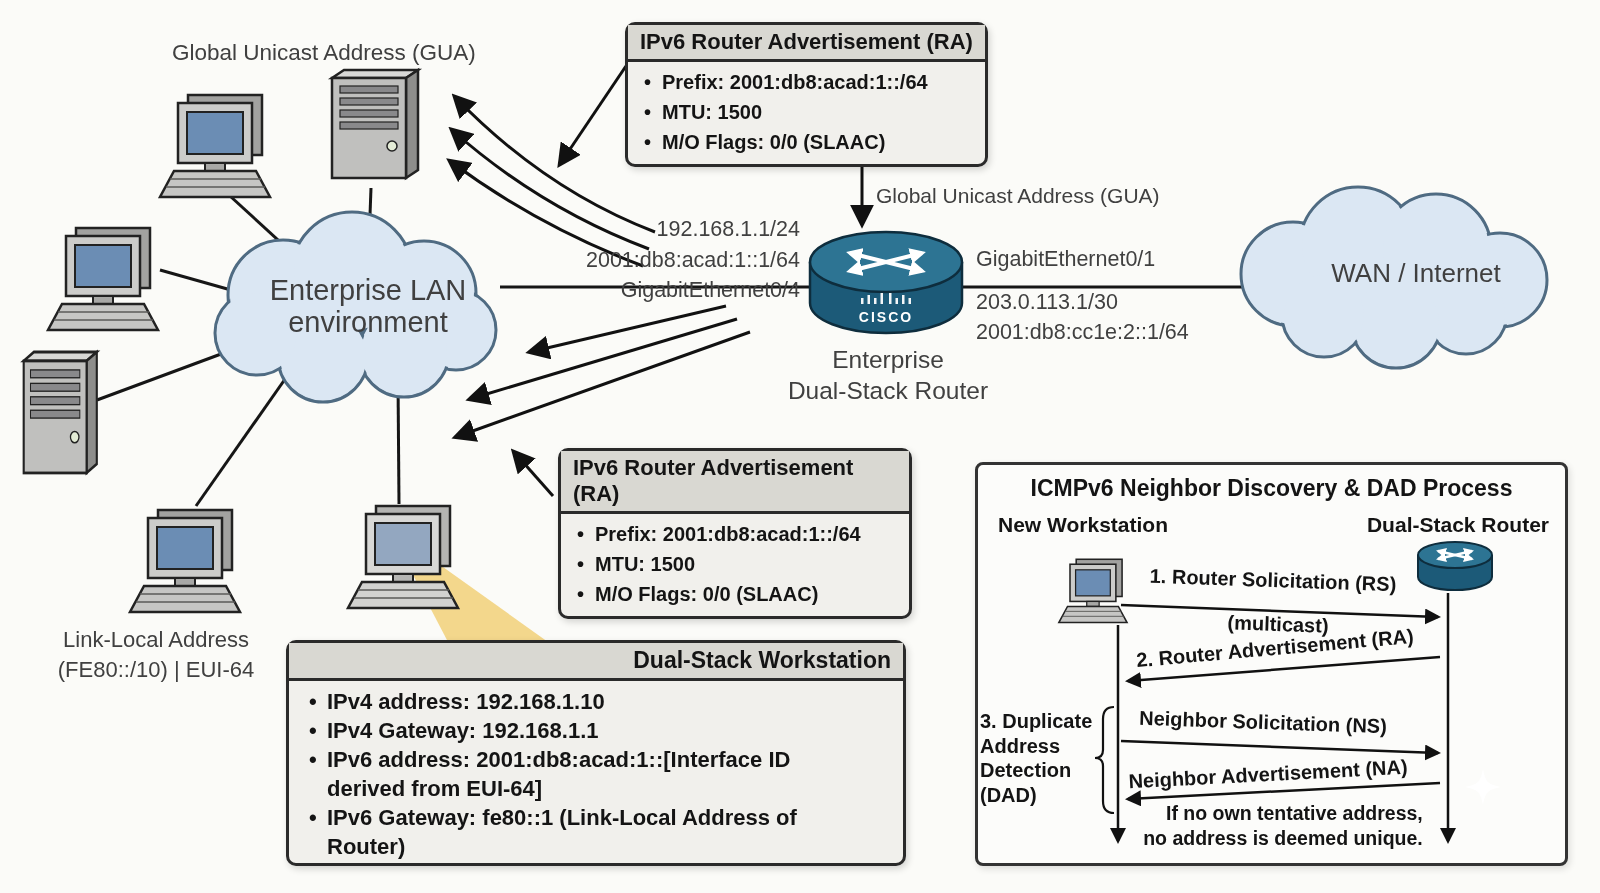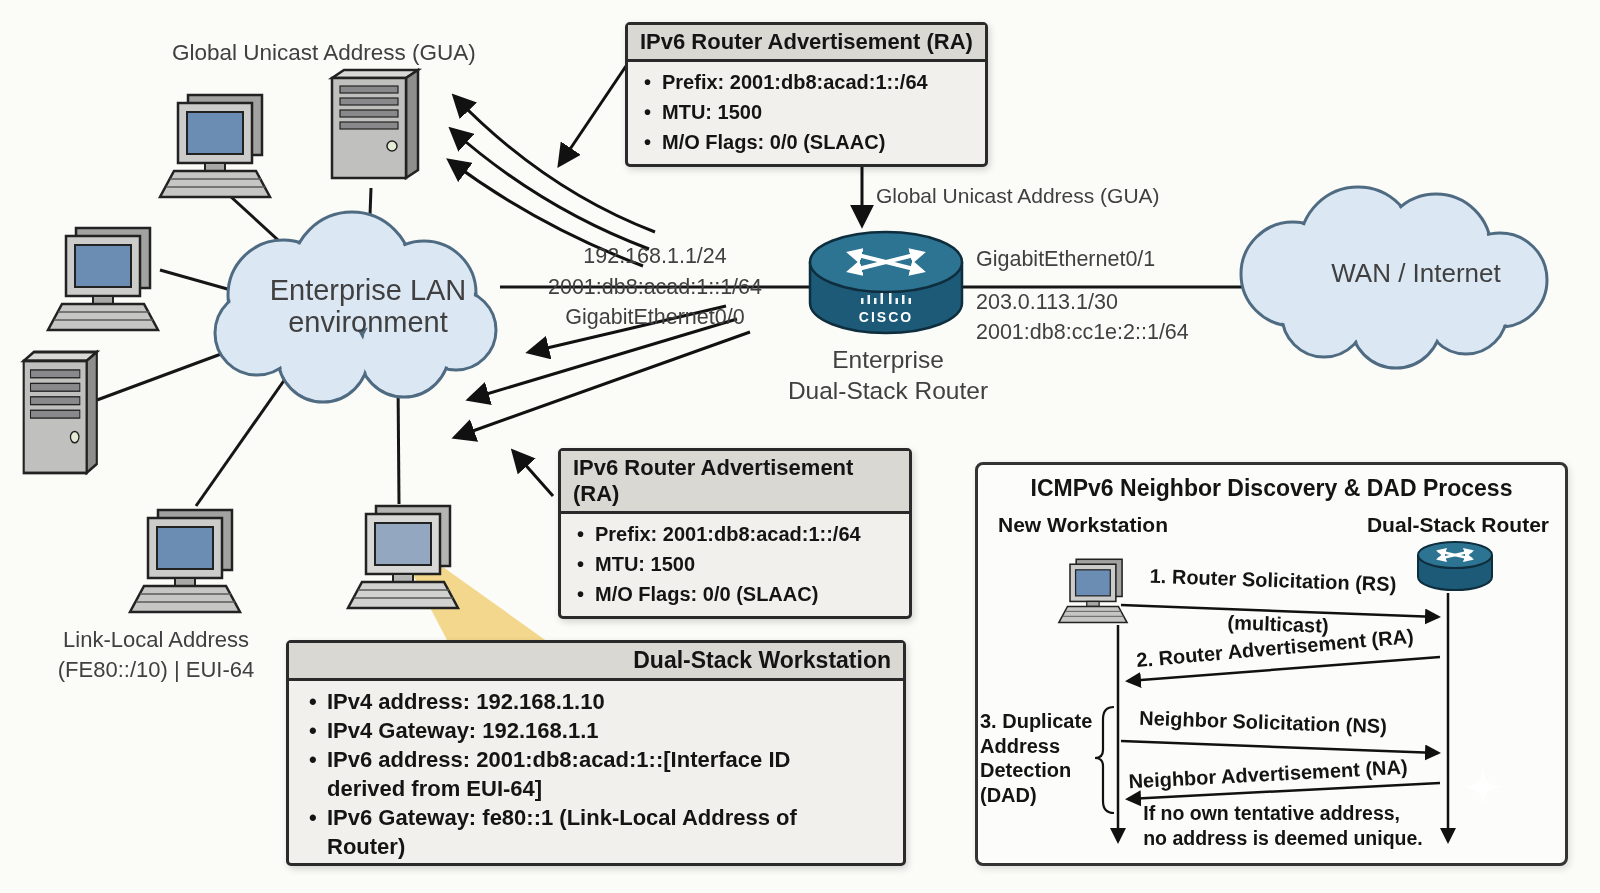--- a/index.html
+++ b/index.html
@@ -1,21 +1,21 @@
 <!DOCTYPE html>
 <html><head>
 <meta charset="utf-8">
 <style>
   html,body{margin:0;padding:0}
   body{width:1600px;height:893px;background:#fbfbf8;font-family:"Liberation Sans",sans-serif;color:#141414;position:relative;overflow:hidden}
   .stage{position:absolute;inset:0;width:1600px;height:893px}
   svg.gfx{position:absolute;left:0;top:0}
   .lbl{position:absolute;font-weight:400;white-space:nowrap;color:#404040}
   .ctr{transform:translateX(-50%);text-align:center}
-  .box{position:absolute;border:3px solid #2a2a2a;border-radius:5px;background:#f1f0ec;box-shadow:2px 3px 7px rgba(0,0,0,.16)}
+  .box{position:absolute;border:3px solid #2a2a2a;border-radius:10px;background:#f1f0ec;box-shadow:2px 3px 7px rgba(0,0,0,.16)}
   .box-hd{background:#d9d8d2;border-bottom:3px solid #2a2a2a;font-weight:700;font-size:22px;padding:4px 12px}
   .box-bd{padding:5px 10px 7px}
   .bul{position:relative;padding-left:24px;font-weight:600;line-height:30px}
   .bul::before{content:"\2022";position:absolute;left:6px}
   .ra .bul{font-size:20px}
   .ws .box-hd{text-align:right;font-size:23px}
   .ws .bul{font-size:22px;line-height:29px;padding-right:16px}
   .panel{position:absolute;left:975px;top:462px;width:587px;height:398px;border:3px solid #333;background:#fcfcfa;border-radius:8px;box-shadow:2px 3px 7px rgba(0,0,0,.12)}
   .plbl{position:absolute;font-weight:700;white-space:nowrap;font-size:20px}
   .panel svg{position:absolute;left:0;top:0}
@@ -160,24 +160,24 @@
 
   <div class="lbl" style="left:172px;top:40px;font-size:22.5px">Global Unicast Address (GUA)</div>
 
   <div class="lbl ctr" style="left:368px;top:274px;font-size:29px;line-height:32px">
     <div>Enterprise LAN</div>
     <div>environment</div>
   </div>
 
   <div class="lbl ctr" style="left:1416px;top:258px;font-size:26px">WAN / Internet</div>
 
-  <div class="lbl" style="left:510px;top:241px;width:290px;text-align:center;font-size:21.5px;line-height:30.5px">
+  <div class="lbl" style="left:510px;top:214px;width:290px;text-align:right;font-size:21.5px;line-height:30.5px">
     <div>192.168.1.1/24</div>
     <div>2001:db8:acad:1::1/64</div>
-    <div>GigabitEthernet0/0</div>
+    <div>GigabitEthernet0/4</div>
   </div>
 
   <div class="lbl" style="left:976px;top:247px;font-size:21.5px">GigabitEthernet0/1</div>
   <div class="lbl" style="left:976px;top:288px;font-size:21.5px;line-height:29.5px">
     <div>203.0.113.1/30</div>
     <div>2001:db8:cc1e:2::1/64</div>
   </div>
 
   <div class="lbl" style="left:876px;top:184px;font-size:21px">Global Unicast Address (GUA)</div>
 
@@ -262,19 +262,19 @@
     <div class="plbl" style="left:285px;top:246px;transform:translateX(-50%) rotate(2deg)">Neighbor Solicitation (NS)</div>
     <div class="plbl" style="left:290px;top:298px;transform:translateX(-50%) rotate(-3deg)">Neighbor Advertisement (NA)</div>
 
     <div class="plbl" style="left:2px;top:244px;width:112px;text-align:left;line-height:24.5px">
       <div>3. Duplicate</div>
       <div>Address</div>
       <div>Detection</div>
       <div>(DAD)</div>
     </div>
 
-    <div class="plbl" style="left:305px;top:336px;transform:translateX(-50%);text-align:left;font-size:19.5px;font-weight:600;line-height:25px">
+    <div class="plbl" style="left:305px;top:336px;transform:translateX(-50%);text-align:right;font-size:19.5px;font-weight:600;line-height:25px">
       <div>If no own tentative address,</div>
       <div>no address is deemed unique.</div>
     </div>
   </div>
 
 </div>
 
 </body></html>

